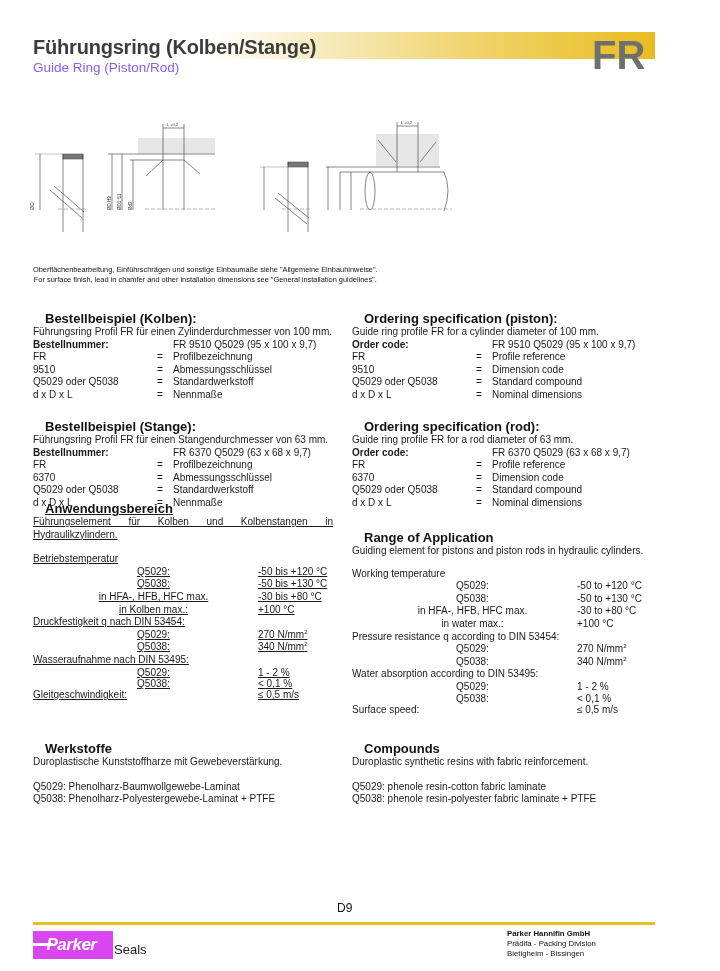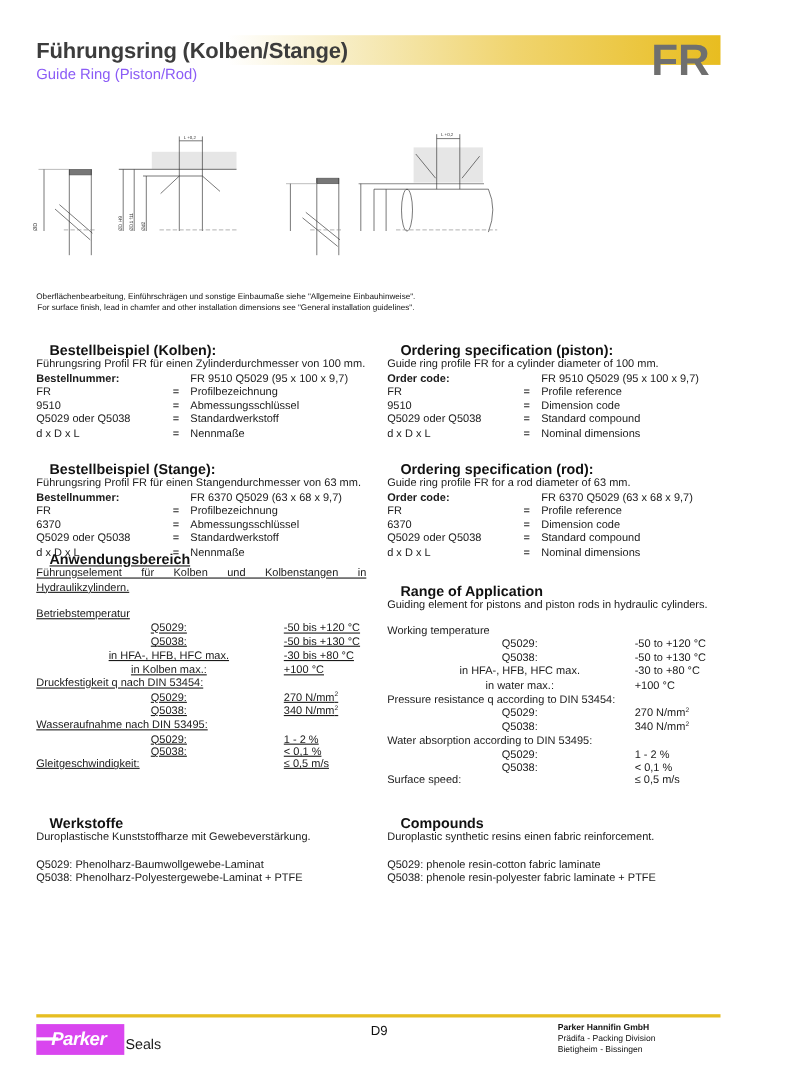--- a/index.html
+++ b/index.html
@@ -26,21 +26,21 @@
   .prop .pk { width: 225px; }
   .prop .pv { flex: 1; }
   .prop.ind .pk { padding-left: 16px; width: 209px; text-align: center; }
   .gap { height: 12px; }
   sup { font-size: 6px; vertical-align: 4px; line-height: 0; }
   .footer-line { position: absolute; left: 33px; top: 922px; width: 622px; height: 3px; background: #e6be22; }
   .logo { position: absolute; left: 33px; top: 931px; width: 80px; height: 28px; background: #d946ef; color: #fff;
           font-weight: bold; font-size: 17px; line-height: 28px; text-align: center; padding-right: 3px; box-sizing: border-box; font-style: italic; letter-spacing: -0.5px; }
   .logo-bar { position: absolute; left: 0; top: 12px; width: 20px; height: 3px; background: #fff; }
   .seals { position: absolute; left: 114px; top: 942px; font-size: 13px; color: #1a1a1a; }
-  .page-num { position: absolute; left: 337px; top: 930px; font-size: 12px; color: #111; }
+  .page-num { position: absolute; left: 337px; top: 901px; font-size: 12px; color: #111; }
   .company { position: absolute; left: 507px; top: 929px; font-size: 7.8px; line-height: 10px; color: #111; }
   .company .b { font-weight: bold; }
 </style>
 </head>
 <body>
 
 <div class="header-band"></div>
 <div class="title">Führungsring (Kolben/Stange)</div>
 <div class="subtitle">Guide Ring (Piston/Rod)</div>
 <div class="code-badge">FR</div>
@@ -318,21 +318,21 @@
 <div class="col col-left" style="top:741px;">
   <div class="sec-title">Werkstoffe</div>
   <div>Duroplastische Kunststoffharze mit Gewebeverstärkung.</div>
   <div class="gap"></div>
   <div>Q5029: Phenolharz-Baumwollgewebe-Laminat</div>
   <div>Q5038: Phenolharz-Polyestergewebe-Laminat + PTFE</div>
 </div>
 
 <div class="col col-right" style="top:741px;">
   <div class="sec-title">Compounds</div>
-  <div>Duroplastic synthetic resins einen fabric reinforcement.</div>
+  <div>Duroplastic synthetic resins with fabric reinforcement.</div>
   <div class="gap"></div>
   <div>Q5029: phenole resin-cotton fabric laminate</div>
   <div>Q5038: phenole resin-polyester fabric laminate + PTFE</div>
 </div>
 
 <div class="footer-line"></div>
 <div class="logo">
   <div class="logo-bar"></div>
   <span>Parker</span>
 </div>

